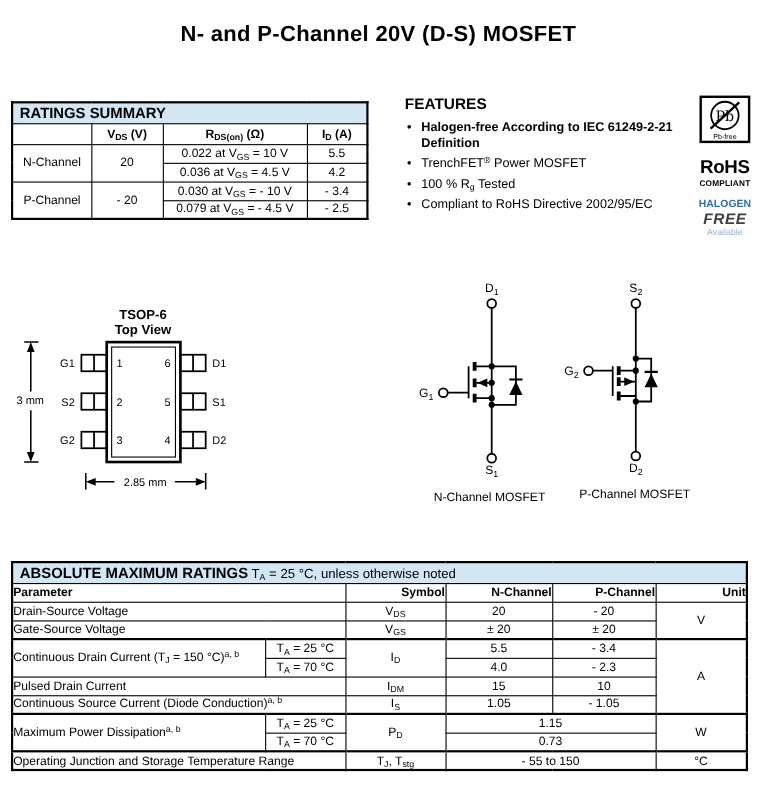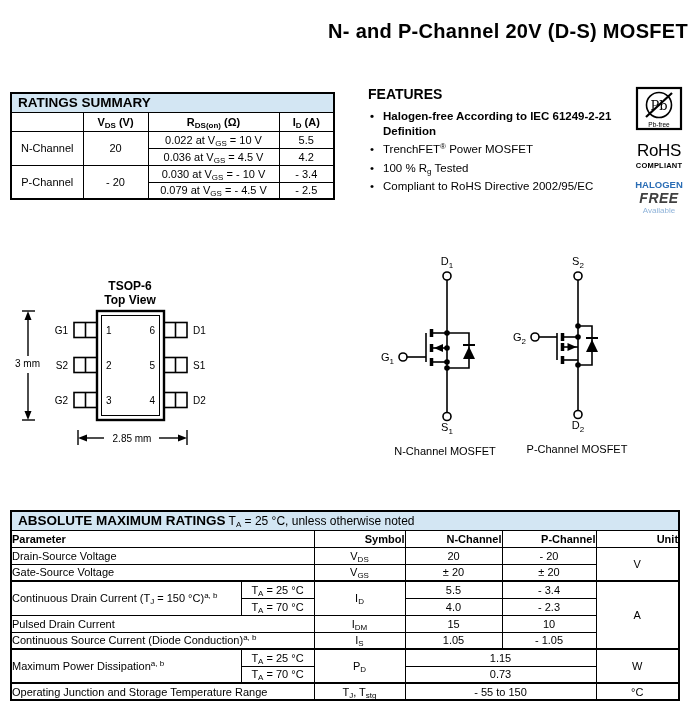--- a/index.html
+++ b/index.html
@@ -3,21 +3,21 @@
 <meta charset="utf-8">
 <style>
   * { box-sizing: border-box; }
   html,body { margin:0; padding:0; background:#fff; }
   .page {
     position:relative; width:688px; height:717px; background:#ffffff;
     font-family:"Liberation Sans", sans-serif; color:#000; overflow:hidden;
   }
   .title {
     position:absolute; top:20px; left:0; width:100%;
-    text-align:right; font-size:20px; font-weight:bold; letter-spacing:0.3px;
+    text-align:center; font-size:20px; font-weight:bold; letter-spacing:0.3px;
   }
   sub { font-size:8px; vertical-align:-2px; line-height:0; }
   sup { font-size:8px; vertical-align:4px; line-height:0; }
 
   
   .ps-table {
     position:absolute; left:10px; top:92px; width:323px;
     border-collapse:collapse; table-layout:fixed; font-size:11px;
     border:2px solid #000;
   }
@@ -28,21 +28,21 @@
 
   
   .features { position:absolute; left:368px; top:86px; width:268px; }
   .features h3 { margin:0 0 7px 0; font-size:14px; font-weight:bold; }
   .feat-item { display:flex; font-size:11.5px; line-height:1.32; margin-bottom:3px; }
   .feat-item .bullet { width:15px; flex:none; padding-left:2px; }
   .feat-item.bold { font-weight:bold; }
 
   
   .badges { position:absolute; left:630px; top:86px; width:58px; text-align:center; }
-  .rohs { font-size:17px; font-weight:normal; margin-top:5px; letter-spacing:-0.3px; }
+  .rohs { font-size:17px; font-weight:bold; margin-top:5px; letter-spacing:-0.3px; }
   .compliant { font-size:7.5px; font-weight:bold; letter-spacing:0.2px; }
   .halogen { font-size:9.5px; font-weight:bold; color:#2a6db5; margin-top:9px; }
   .free { font-size:14px; font-weight:bold; font-style:italic; color:#404040; letter-spacing:0.5px; }
   .available { font-size:8px; color:#8fb3d9; }
 
   
   .pkg-svg { position:absolute; left:12px; top:266px; }
   .sch-svg { position:absolute; left:380px; top:252px; }
   .svg-txt { font-family:"Liberation Sans", sans-serif; }
 

